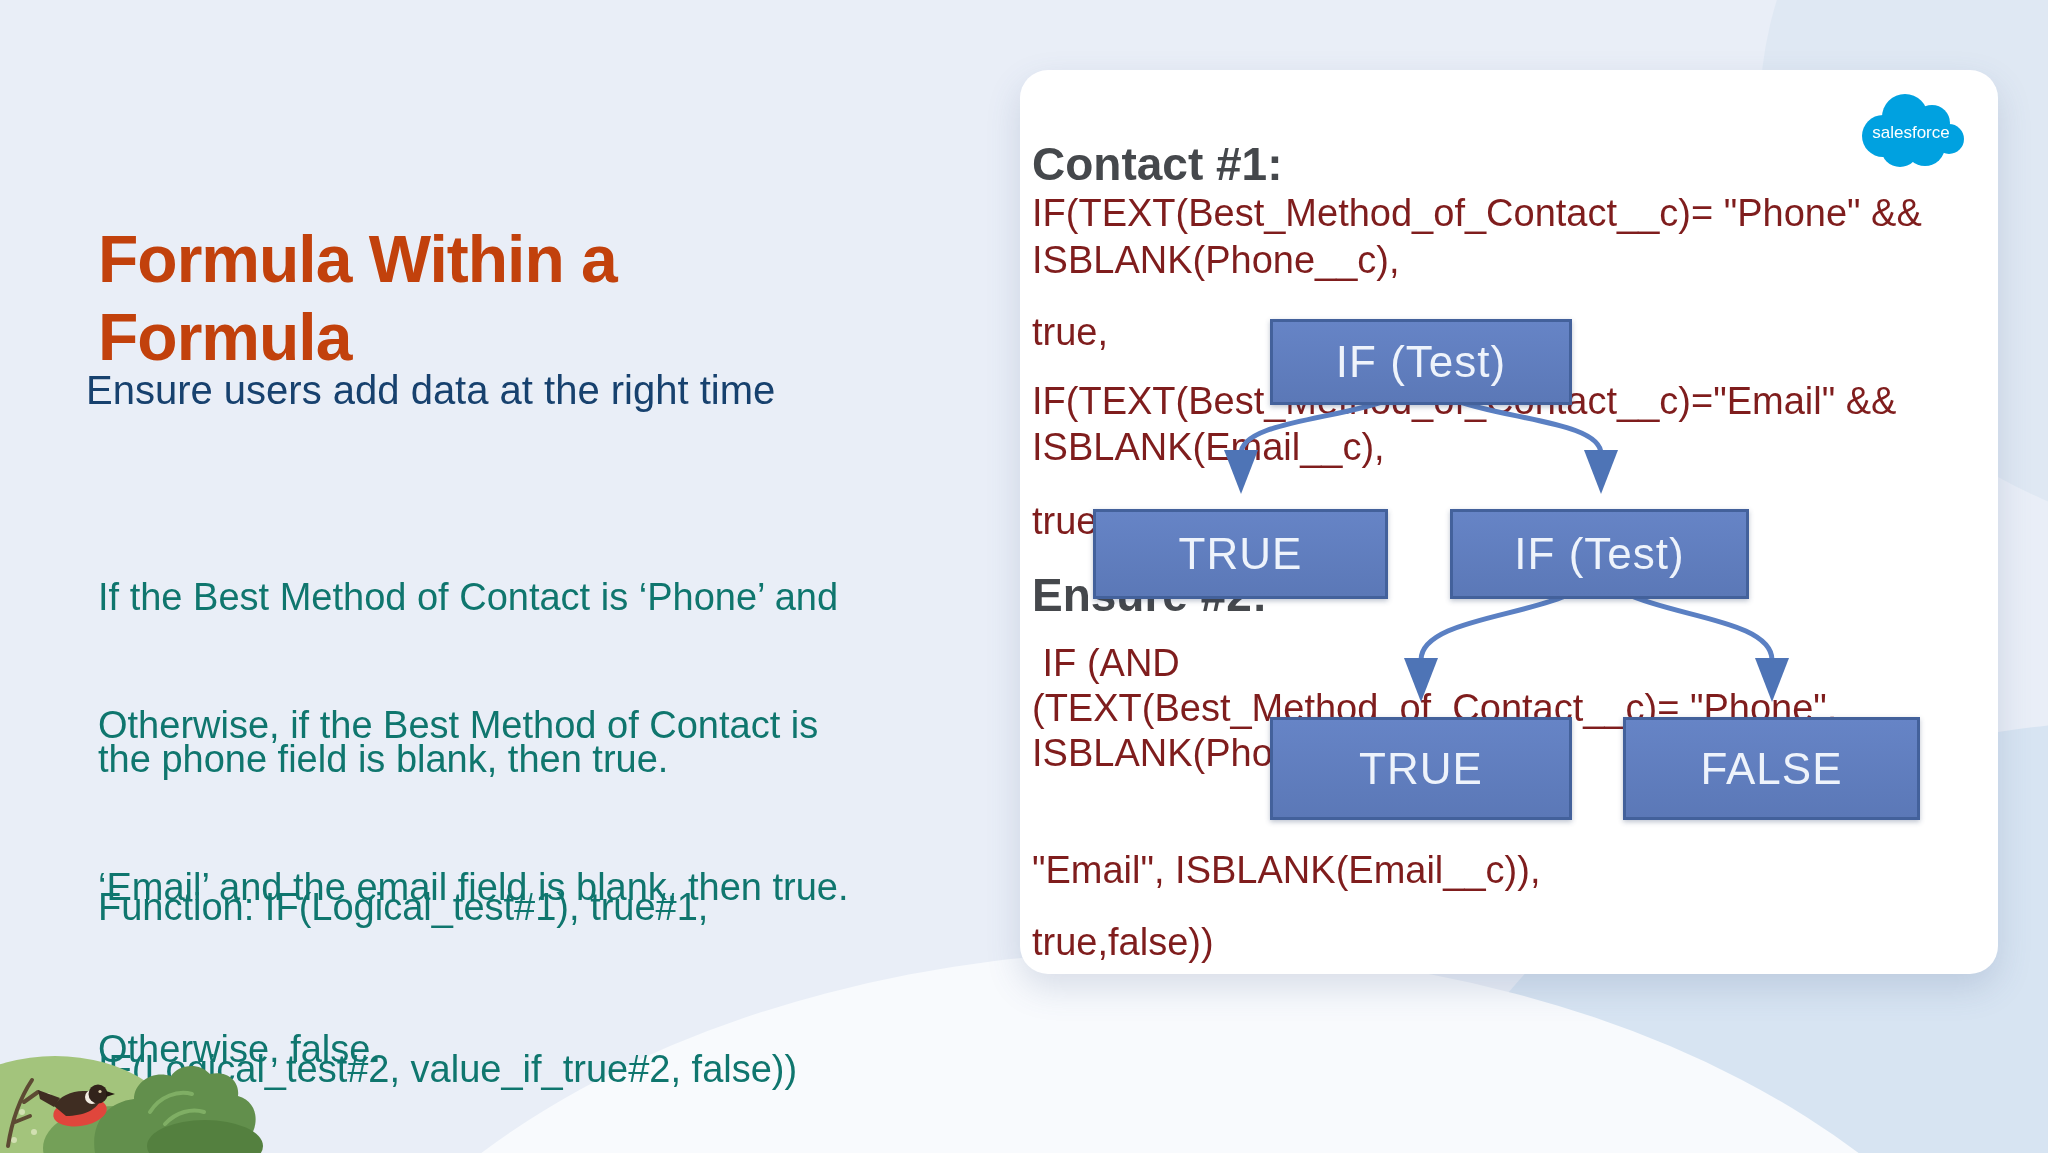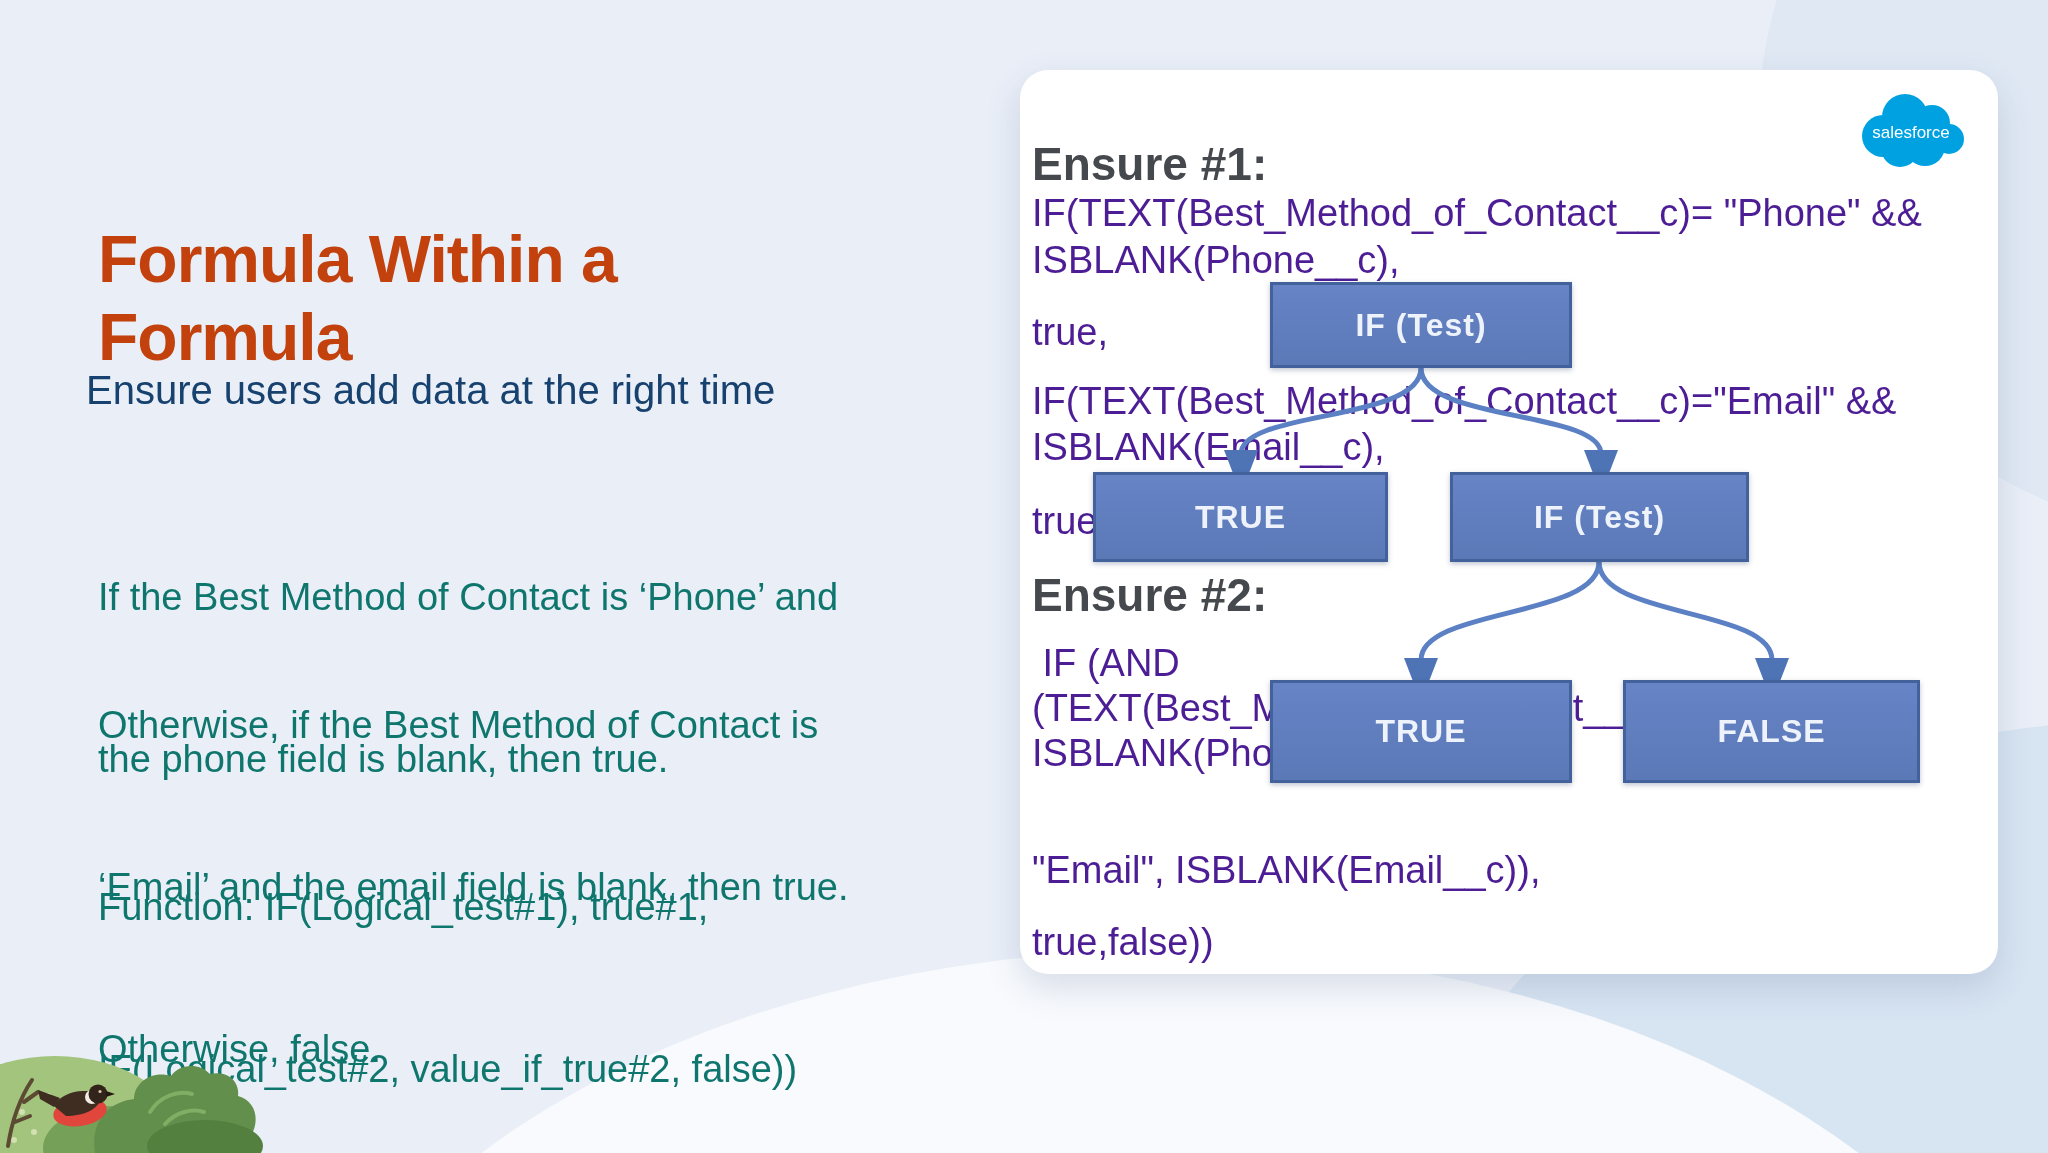--- a/index.html
+++ b/index.html
@@ -33,30 +33,31 @@
     position:absolute;left:1020px;top:70px;width:978px;height:904px;
     background:#ffffff;border-radius:28px;
     box-shadow:0 14px 34px rgba(70,95,140,.18);
   }
   .logo{position:absolute;left:835px;top:20px;width:112px;height:82px;}
   .flabel{
     position:absolute;left:12px;font-size:46px;font-weight:bold;
     color:#45484c;white-space:pre;z-index:1;
   }
   .fline{
-    position:absolute;left:12px;font-size:38px;color:#4c1d95;
+    position:absolute;left:12px;font-size:38px;color:#7f1d1d;
     white-space:pre;z-index:1;
   }
   .arrows{position:absolute;left:0;top:0;width:978px;height:970px;z-index:5;}
   .fc-box{
     position:absolute;z-index:6;display:flex;align-items:center;justify-content:center;
     background:linear-gradient(180deg,#6684c6 0%,#5b78b7 100%);
     border:3px solid #43619b;box-sizing:border-box;
-    color:#eef3fb;font-size:32px;font-weight:700;letter-spacing:1px;
+    color:#eef3fb;font-size:44px;font-weight:400;letter-spacing:1px;
     box-shadow:0 2px 5px rgba(40,60,100,.30);
+    margin-top:37px;
   }
   #box1{left:250px;top:212px;width:302px;height:86px;}
   #box2{left:73px; top:402px;width:295px;height:90px;}
   #box3{left:430px;top:402px;width:299px;height:90px;}
   #box4{left:250px;top:610px;width:302px;height:103px;}
   #box5{left:603px;top:610px;width:297px;height:103px;}
 </style>
 </head>
 <body>
 
@@ -93,21 +94,21 @@
         <circle cx="28" cy="46" r="21"></circle>
         <circle cx="50" cy="27" r="23"></circle>
         <circle cx="77" cy="33" r="18"></circle>
         <circle cx="94" cy="49" r="15"></circle>
         <circle cx="70" cy="56" r="20"></circle>
         <circle cx="45" cy="58" r="19"></circle>
       </g>
       <text x="56" y="48" text-anchor="middle" fill="#ffffff" font-family="Liberation Sans, sans-serif" font-size="17">salesforce</text>
     </svg>
 
-    <div class="flabel" style="top:67px">Ensure #1:</div>
+    <div class="flabel" style="top:67px">Contact #1:</div>
     <div class="fline" style="top:122px">IF(TEXT(Best_Method_of_Contact__c)= "Phone" &amp;&amp;</div>
     <div class="fline" style="top:169px">ISBLANK(Phone__c),</div>
     <div class="fline" style="top:241px">true,</div>
     <div class="fline" style="top:310px">IF(TEXT(Best_Method_of_Contact__c)="Email" &amp;&amp;</div>
     <div class="fline" style="top:356px">ISBLANK(Email__c),</div>
     <div class="fline" style="top:430px">true,</div>
 
     <div class="flabel" style="top:498px">Ensure #2:</div>
     <div class="fline" style="top:572px"> IF (AND</div>
     <div class="fline" style="top:617px">(TEXT(Best_Method_of_Contact__c)= "Phone",</div>

